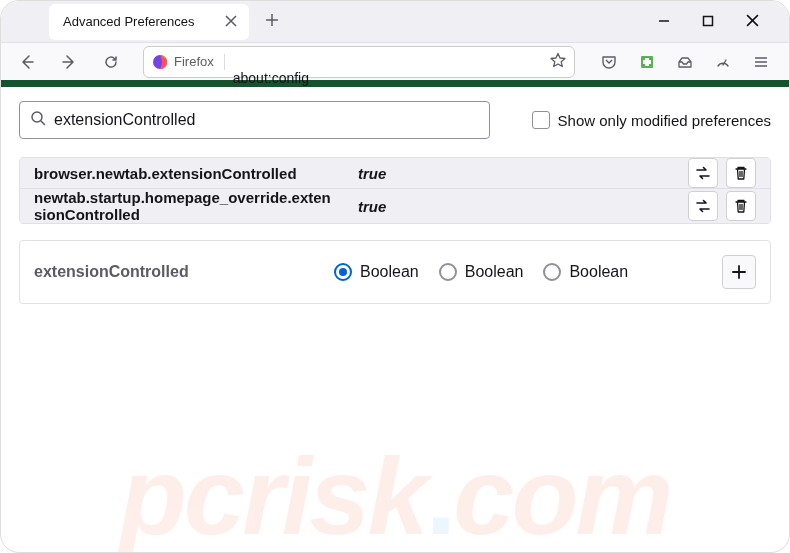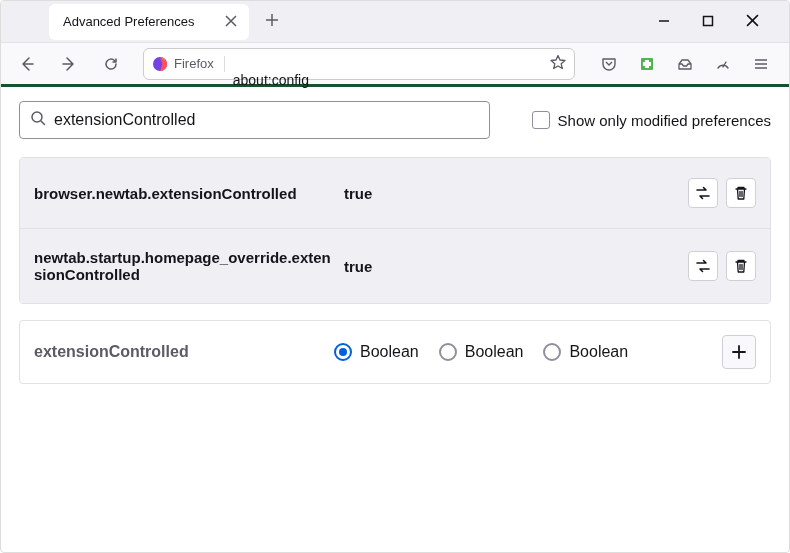--- a/index.html
+++ b/index.html
@@ -8,21 +8,21 @@
   background: #fff;
   width: 790px;
   height: 553px;
   overflow: hidden;
   position: relative;
 }
 .window {
   width: 790px;
   height: 553px;
   background: #fff;
-  border-radius: 4px;
+  border-radius: 19px;
   overflow: hidden;
   display: flex;
   flex-direction: column;
   border: 1px solid #ddd;
 }
 .titlebar {
   height: 42px;
   background: #f0f0f4;
   display: flex;
   align-items: center;
@@ -46,21 +46,21 @@
 .titlebar-spacer { flex: 1; }
 .win-controls { display: flex; gap: 20px; padding-right: 24px; }
 .win-ctl { cursor: pointer; color: #15141a; padding: 6px; }
 .toolbar {
   height: 44px;
   background: #f9f9fb;
   display: flex;
   align-items: center;
   padding: 0 10px;
   gap: 10px;
-  border-bottom: 3px solid #14532d;
+  border-bottom: 7px solid #14532d;
 }
 .nav-btn {
   width: 32px; height: 32px;
   display: flex; align-items: center; justify-content: center;
   border-radius: 4px; cursor: pointer; color: #5b5b66;
 }
 .urlbar {
   flex: 1;
   height: 32px;
   background: #fff;
@@ -114,35 +114,35 @@
   background: transparent;
 }
 .checkbox-wrap { display: flex; align-items: center; gap: 8px; font-size: 15px; color: #15141a; margin-left: 28px; }
 .chk {
   width: 18px; height: 18px; border: 1px solid #8f8f9d; border-radius: 3px; background:#fff;
 }
 .prefs-list { margin-top: 18px; border: 1px solid #e0e0e6; border-radius: 4px; }
 .pref-row {
   display: flex;
   align-items: center;
-  padding: 20px 14px;
-  gap: 10px;
+  padding: 0 14px;
+  gap: 24px;
   border-bottom: 1px solid #e0e0e6;
 }
 .pref-row:last-child { border-bottom: none; }
 .pref-row.modified { background: #f0f0f4; }
 .pref-name {
   width: 300px;
   font-size: 15px;
   color: #15141a;
   word-break: break-word;
 }
 .pref-row.modified .pref-name,
 .pref-row.modified .pref-value { font-weight: 700; }
-.pref-value { flex: 1; font-size: 15px; color: #15141a; }
+.pref-value { flex: 1; font-size: 15px; color: #15141a; font-style: italic; }
 .pref-actions { display: flex; gap: 8px; }
 .pref-action-btn {
   width: 30px; height: 30px; border: 1px solid #cfcfd8; border-radius: 4px;
   display:flex; align-items:center; justify-content:center; cursor:pointer;
   background:#fff; color:#15141a;
 }
 .new-pref-row {
   margin-top: 16px;
   border: 1px solid #e0e0e6;
   border-radius: 4px;
@@ -366,16 +366,19 @@
           <span>Boolean</span>
         </div>
       </div>
       <div class="add-btn">
         <svg width="16" height="16" viewBox="0 0 16 16">
             <path d="M8 2 V14 M2 8 H14" stroke="currentColor" stroke-width="1.8" stroke-linecap="round"></path>
           </svg>
       </div>
     </div>
 
+    <div class="watermark">
+      <span>pcrisk</span><span class="wm-dot">.</span><span class="wm-dot2">com</span>
+    </div>
 
   </div>
 
 </div>
 
 </body></html>

